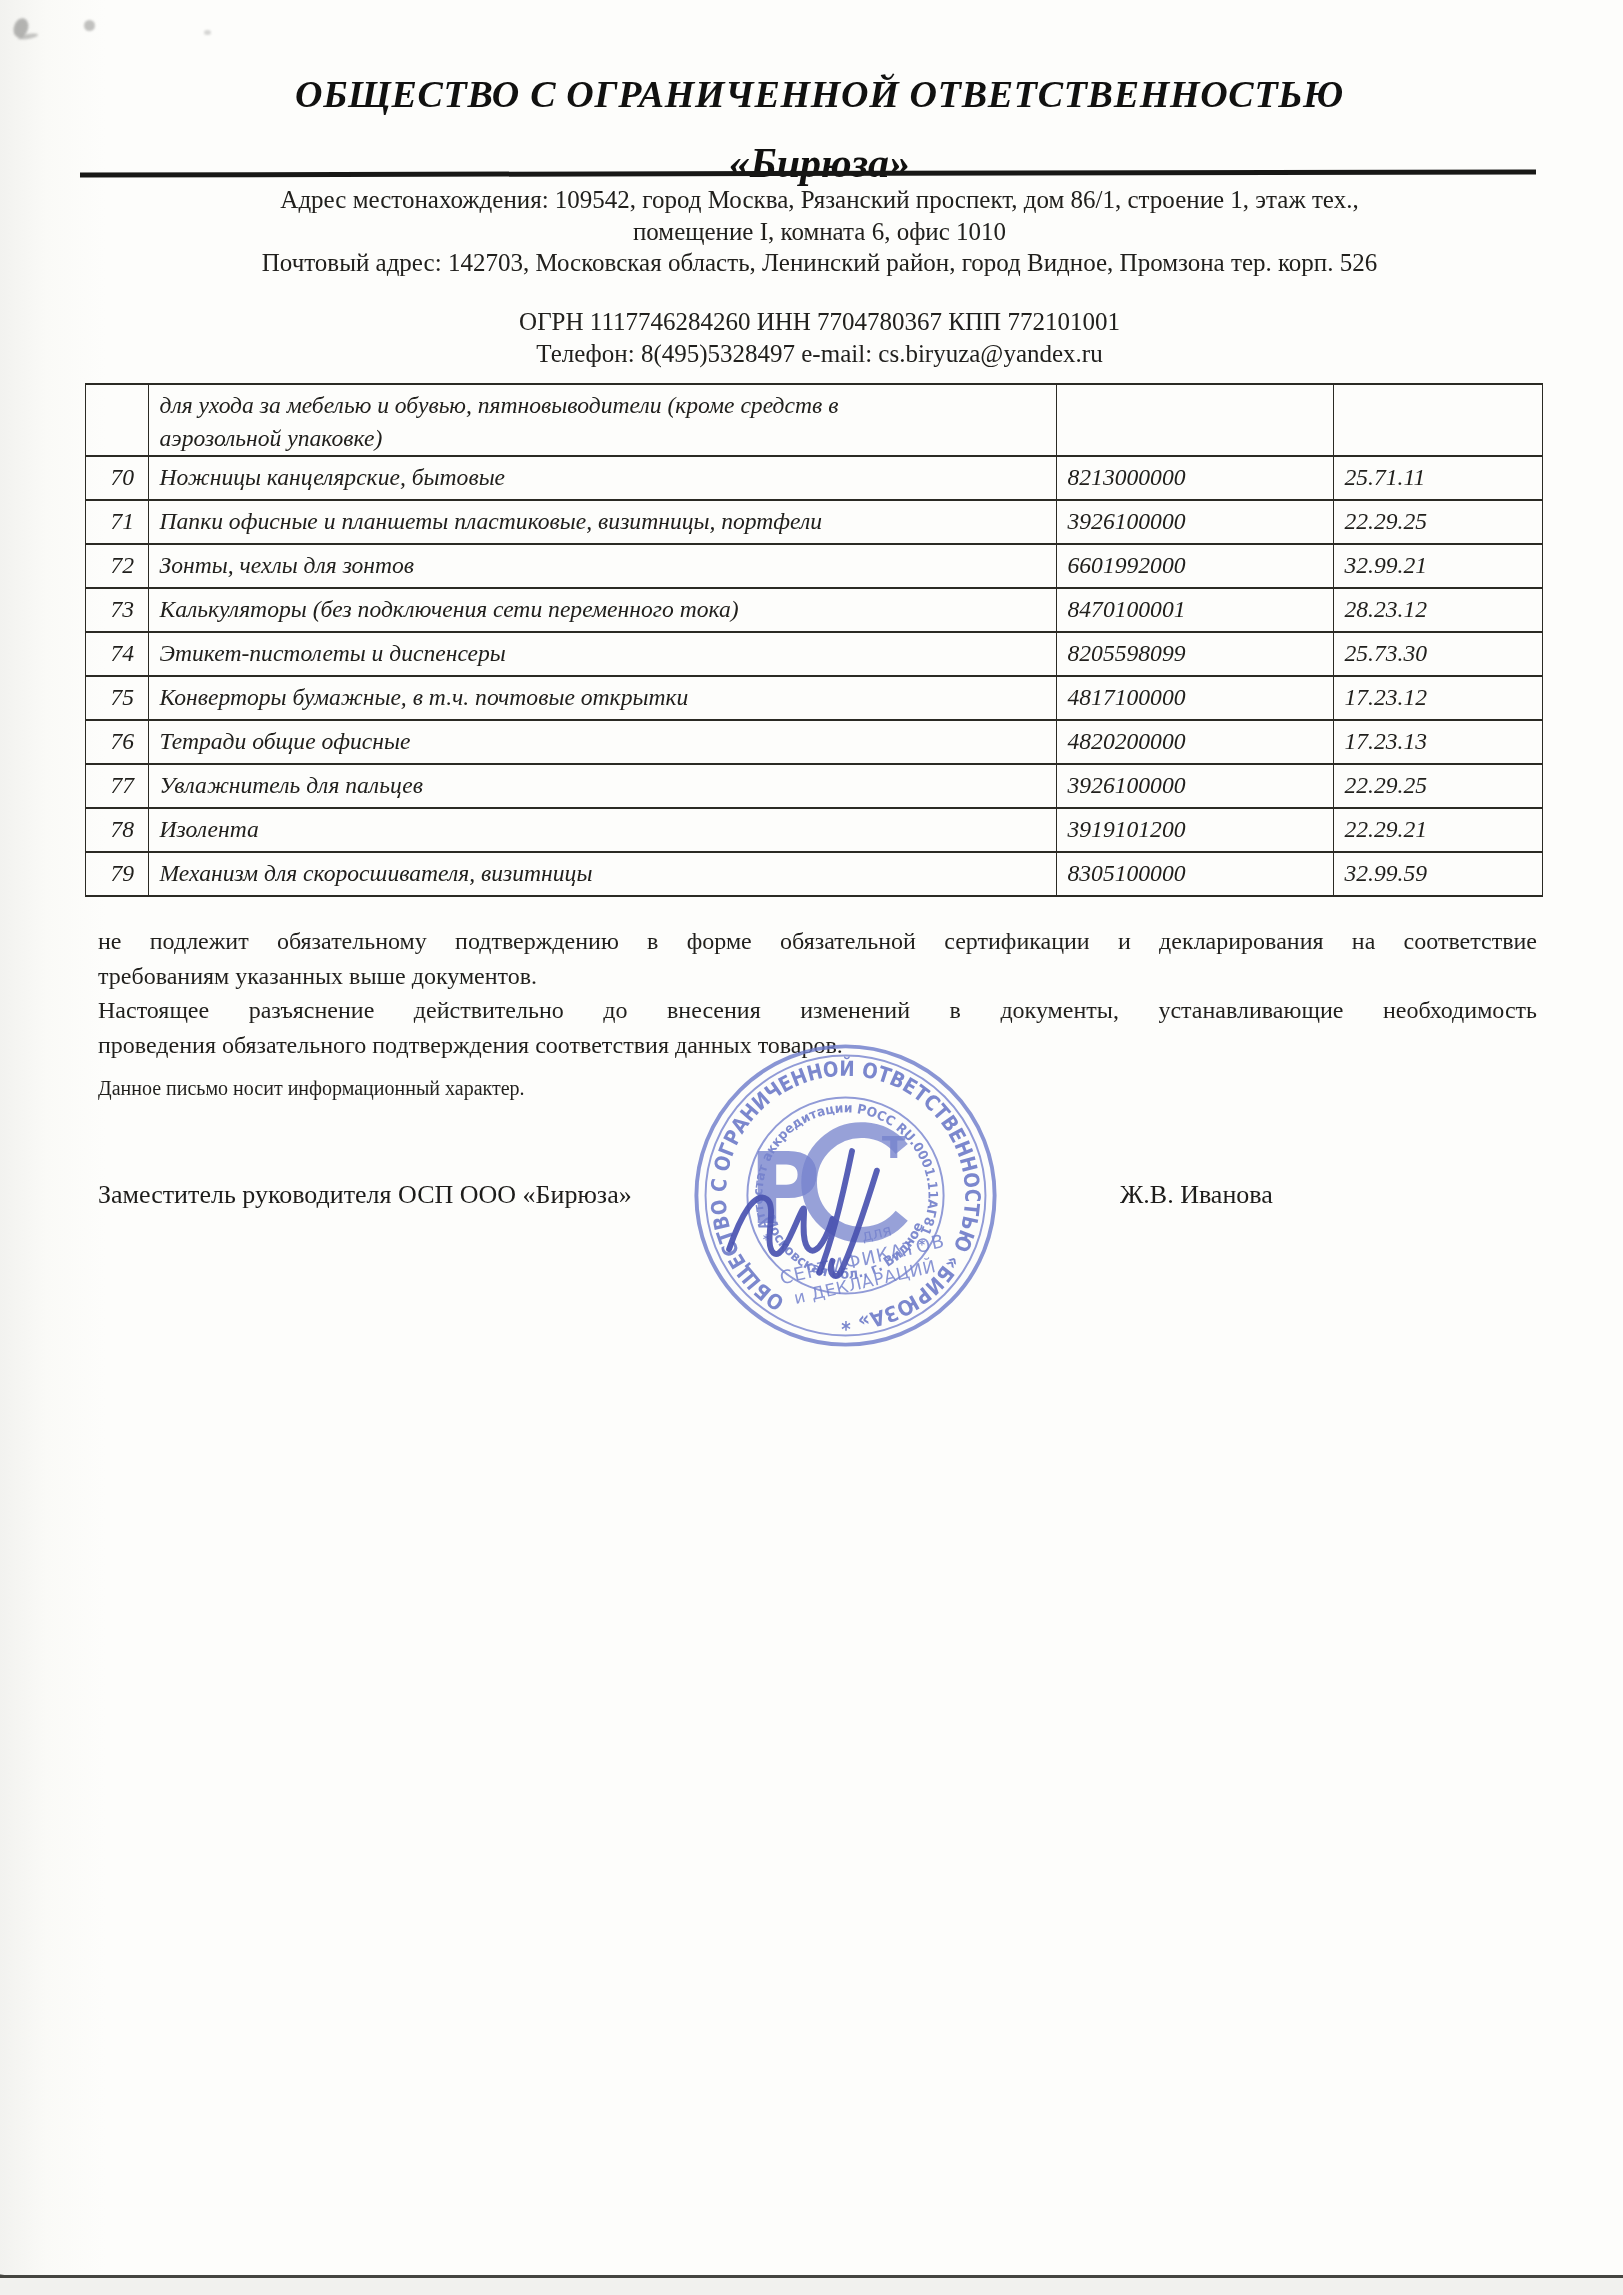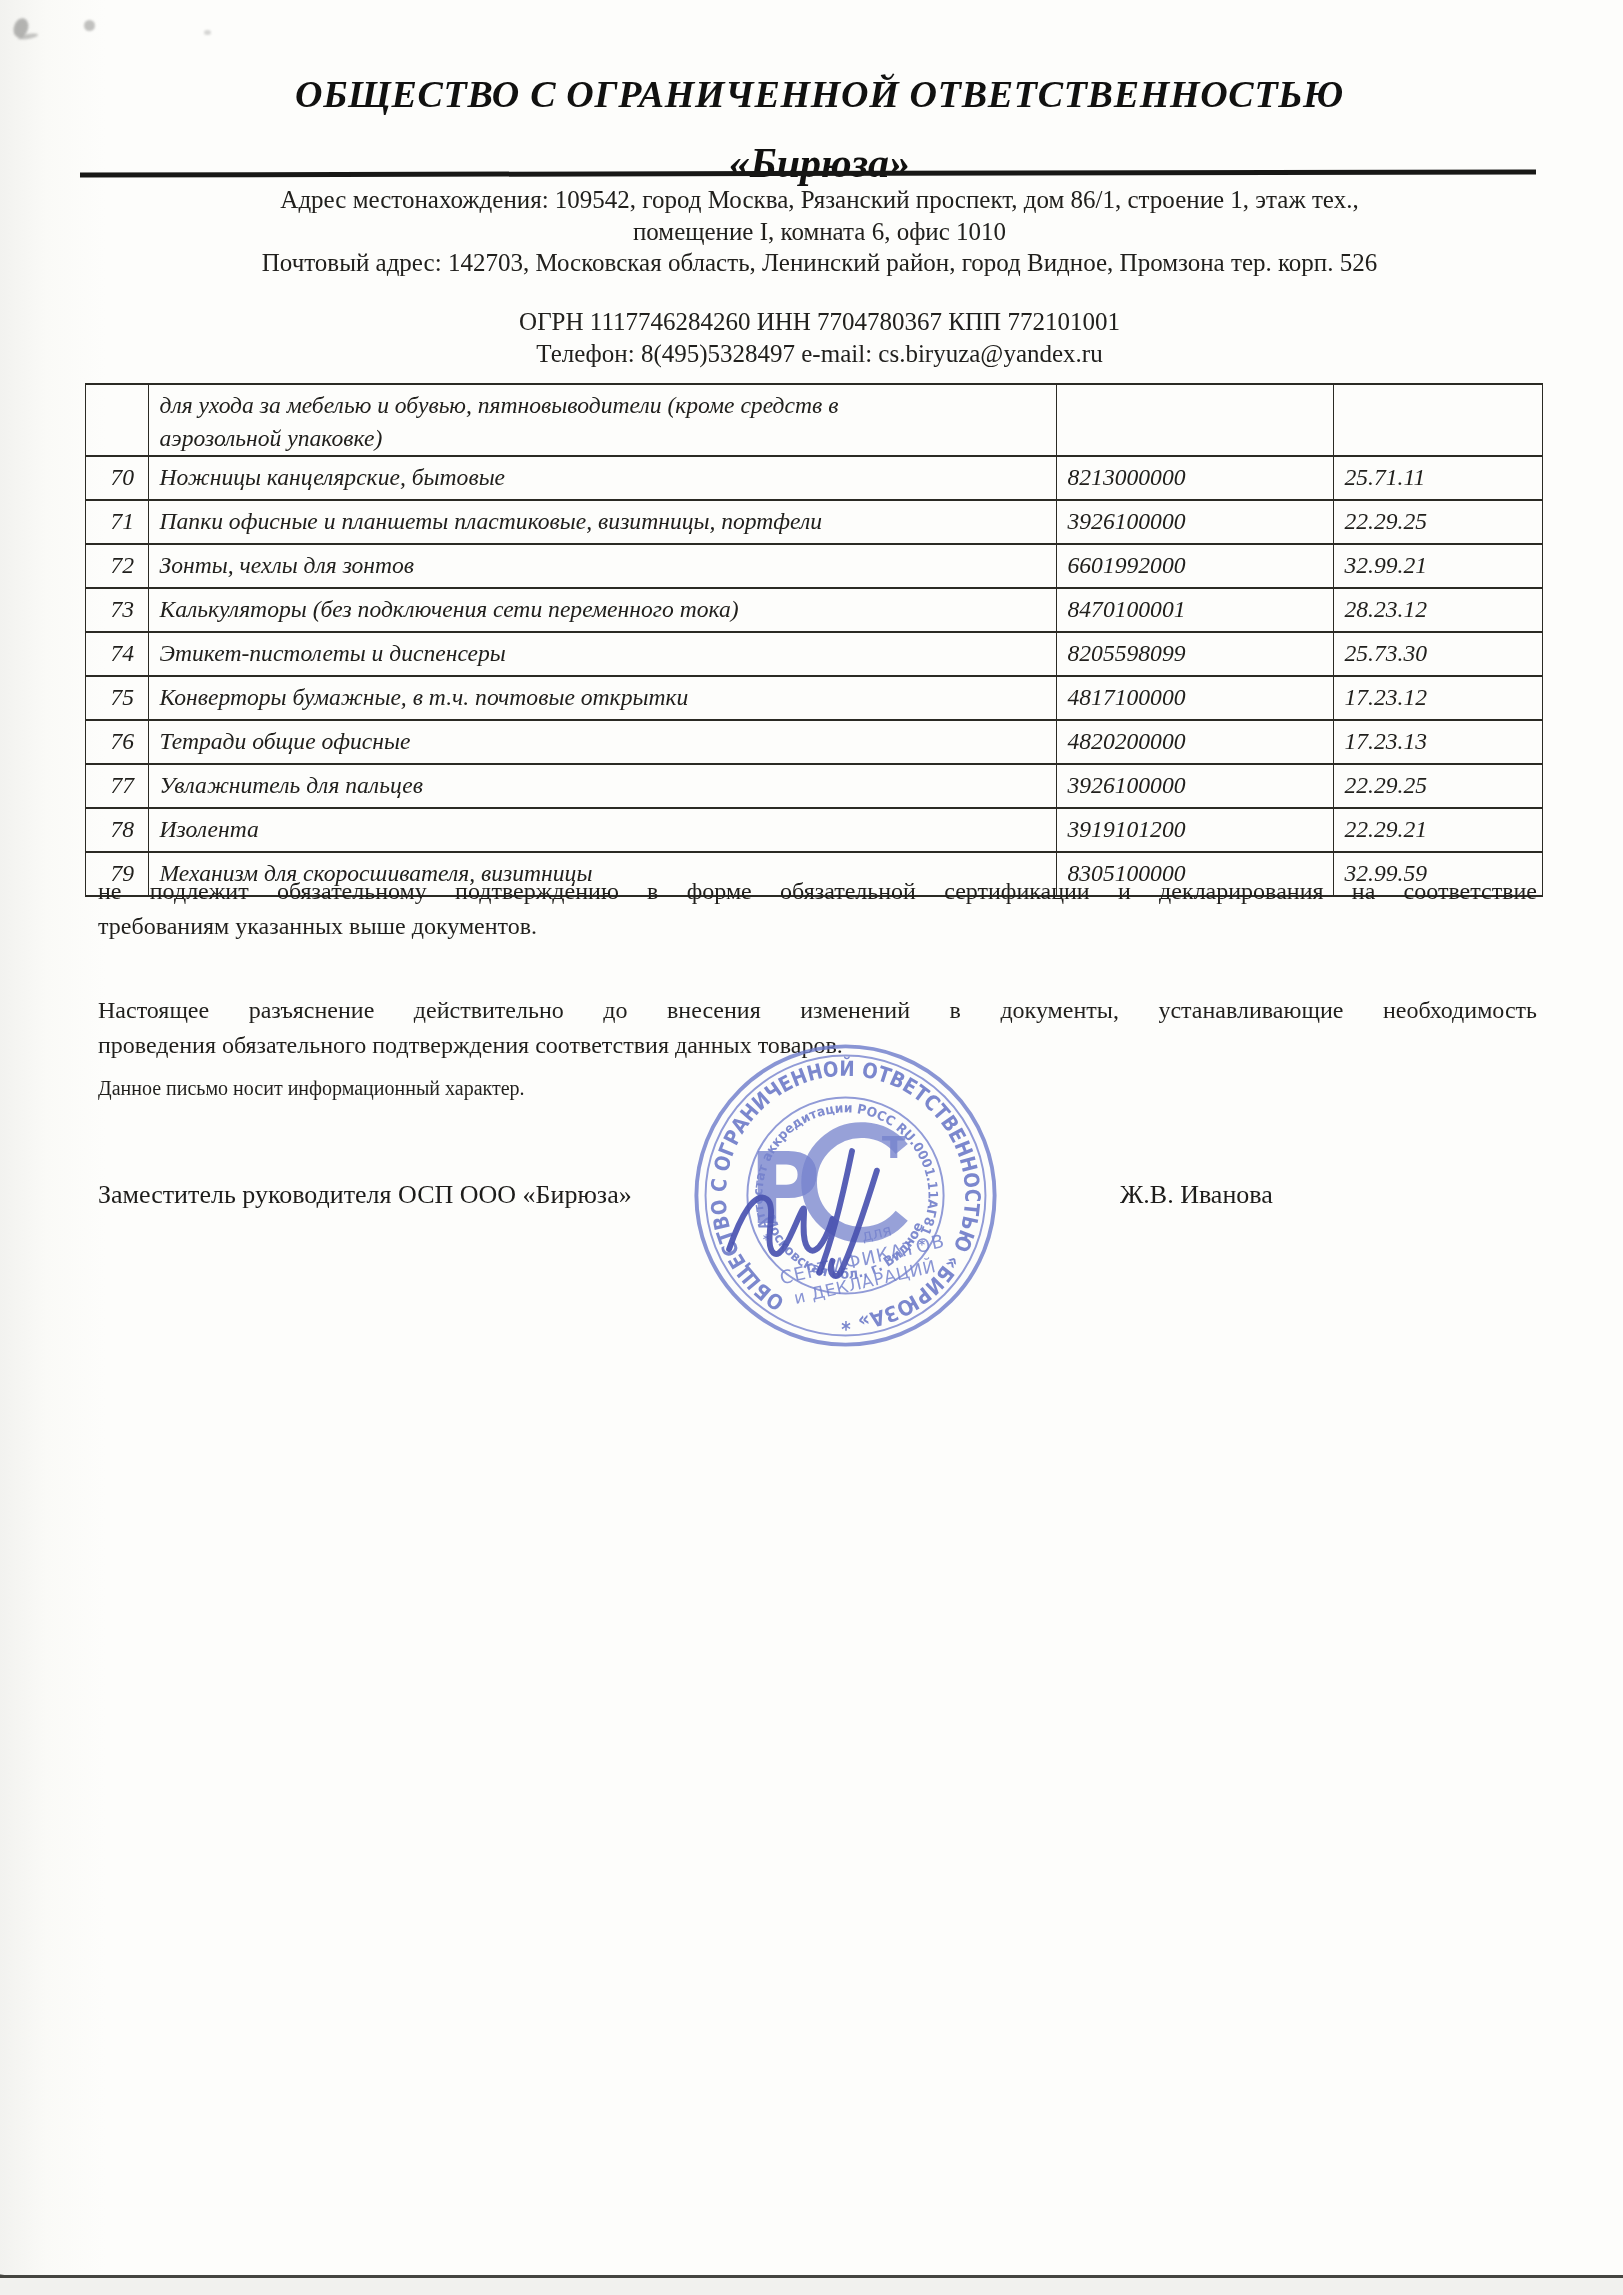--- a/index.html
+++ b/index.html
@@ -33,21 +33,21 @@
   table.goods tr{height:44px;}
   tr.carryover{height:72px;}
   tr.carryover td{vertical-align:top; padding-top:3.9px;}
   .carry-line{line-height:33px; white-space:nowrap;}
   td.c-num{text-align:center; padding-left:0;}
   td.c-code{padding-left:13px;}
   td.c-okpd{padding-left:10.5px;margin-top:25px;}
   
   .para{left:98px; width:1439px; font-size:24px; line-height:35px; color:#201f1c;}
   .jline{text-align:justify; text-align-last:justify;}
-  .para1{top:874px;} .para2{top:993px;}
+  .para1{top:924px;} .para2{top:993px;}
   .note{top:1077px; left:98px; font-size:20px; color:#201f1c;}
   .sig-title{top:1180px; left:98px; font-size:26px; color:#1d1c1a;}
   .sig-name{top:1180px; left:1120px; font-size:26px; color:#1d1c1a;}
   
   .stamp{top:1032px; left:682px; width:327px; height:327px; opacity:.93;}
   .stamp text{font-family:"DejaVu Sans", sans-serif;}
   
   .smudge{border-radius:50%; filter:blur(1px);}
   .sm1{top:18.3px; left:14.4px; width:14.4px; height:19.6px; background:#7d7d7b; opacity:.55; transform:rotate(18deg);}
   .sm2{top:34px; left:18.3px; width:19.6px; height:4.6px; background:#8f8f8d; opacity:.5; transform:rotate(-10deg);}

